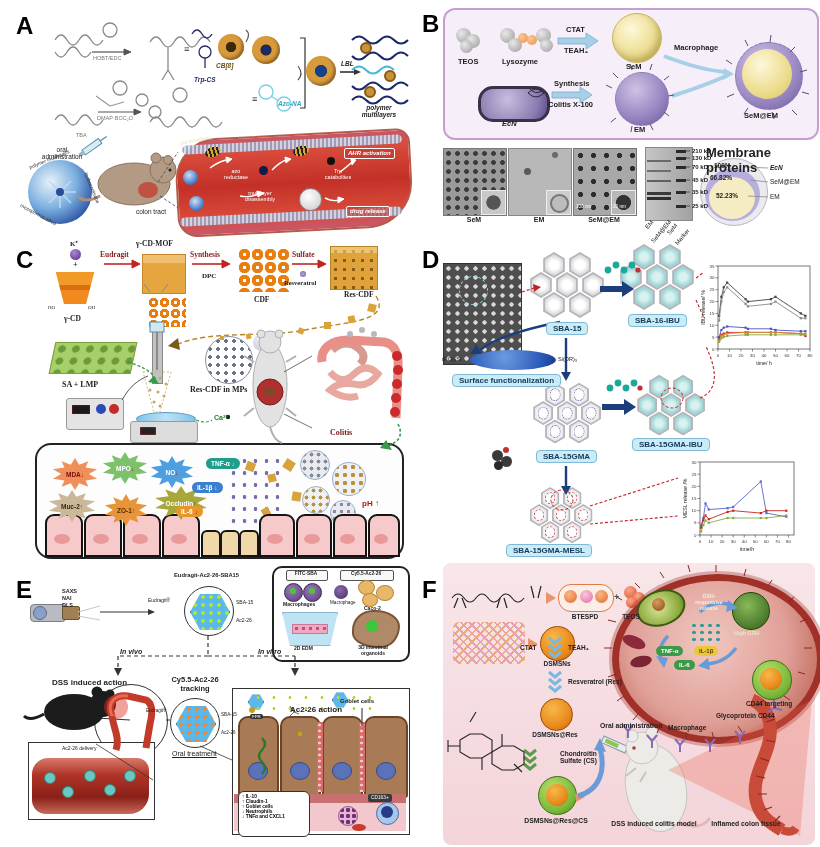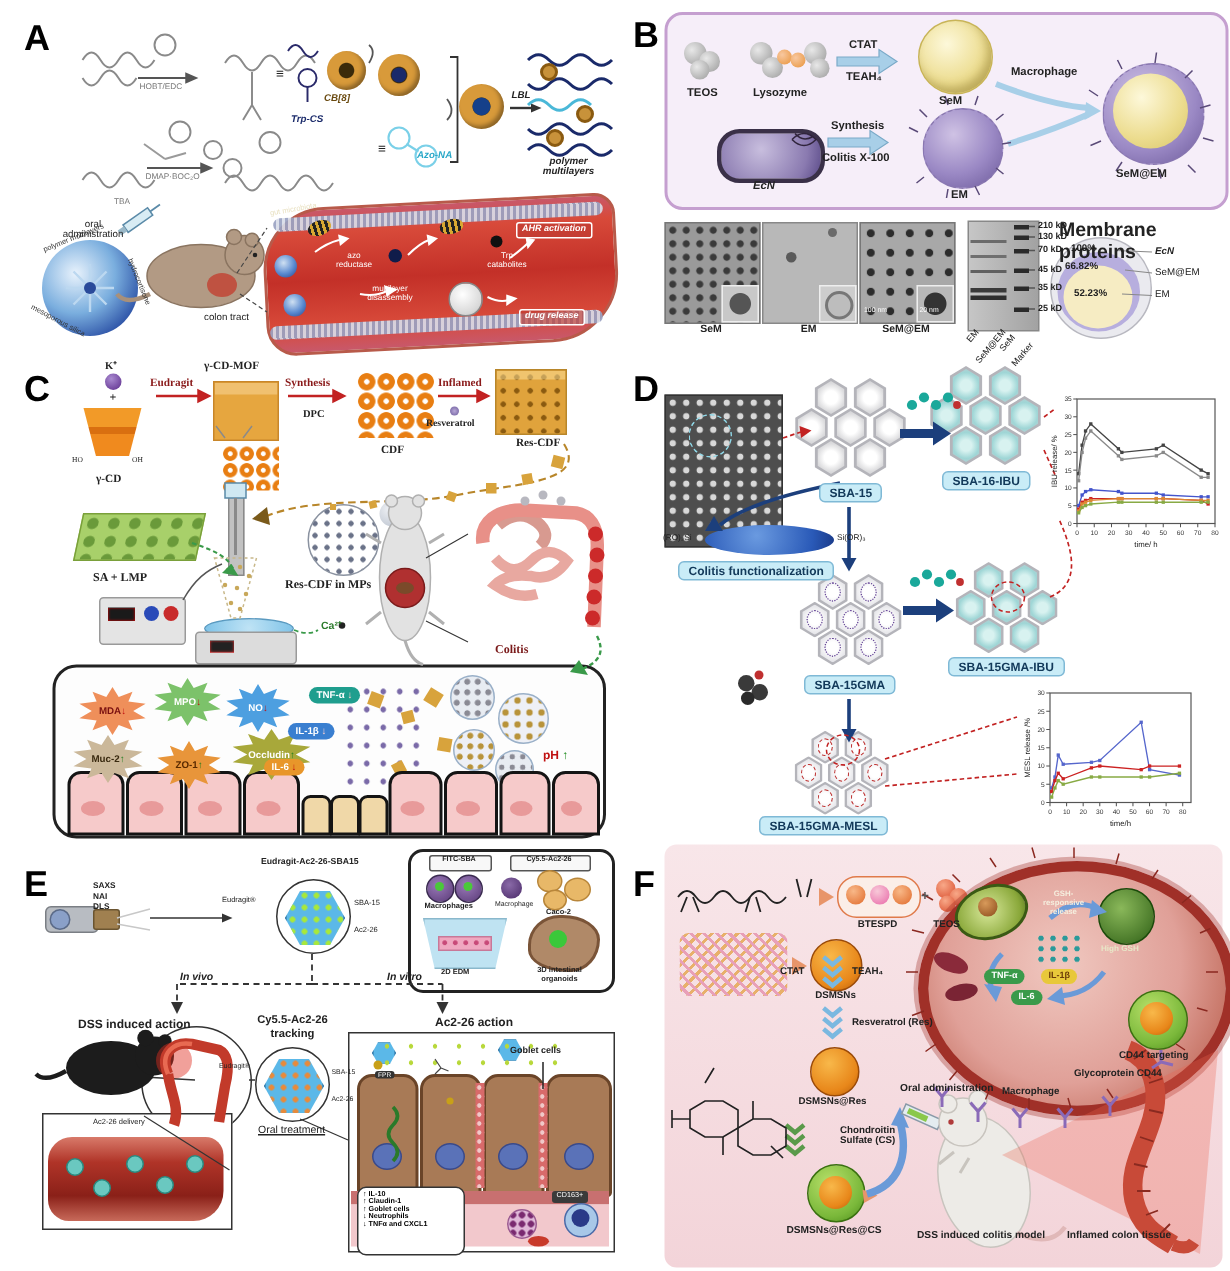--- a/index.html
+++ b/index.html
@@ -1000,21 +1000,21 @@
   <div class="t b ts" style="left:70px;top:240px;font-size:7px">K⁺</div>
   <div class="t b ts" style="left:73px;top:260px;font-size:8px">+</div>
   <div class="t ts" style="left:48px;top:305px;font-size:5px">HO</div>
   <div class="t ts" style="left:88px;top:305px;font-size:5px">OH</div>
   <div class="t b ts" style="left:64px;top:315px;font-size:7.5px">γ-CD</div>
   <div class="t b ts" style="left:100px;top:251px;font-size:7.5px;color:#8a1a1a">Eudragit</div>
   <div class="t b ts" style="left:136px;top:240px;font-size:7.5px">γ-CD-MOF</div>
   <div class="t b ts" style="left:190px;top:251px;font-size:7.5px;color:#8a1a1a">Synthesis</div>
   <div class="t b ts" style="left:202px;top:272px;font-size:7px">DPC</div>
   <div class="t b ts" style="left:254px;top:296px;font-size:7.5px">CDF</div>
-  <div class="t b ts" style="left:292px;top:251px;font-size:7.5px;color:#8a1a1a">Inflamed</div>
+  <div class="t b ts" style="left:292px;top:251px;font-size:7.5px;color:#8a1a1a">Sulfate</div>
   <div class="t b ts" style="left:284px;top:279px;font-size:6.5px">Resveratrol</div>
   <div class="t b ts" style="left:344px;top:291px;font-size:7.5px">Res-CDF</div>
   <div class="t b ts" style="left:62px;top:380px;font-size:8px">SA + LMP</div>
   <div class="t b ts" style="left:190px;top:385px;font-size:8px">Res-CDF in MPs</div>
   <div class="t b" style="left:214px;top:414px;font-size:7px;color:#2a7a2a">Ca²⁺</div>
   <div class="t b ts" style="left:330px;top:428px;font-size:8px;color:#7a1a1a">Colitis</div>
   <div class="star10" style="left:52px;top:458px;width:46px;height:32px;background:#ef8f5a;color:#7a1010">
     <span>MDA</span>
       <span style="color:#c01010">↓</span>
     </div>
@@ -1045,21 +1045,21 @@
   <div class="pill" style="left:176px;top:506px;background:#e8962a">
     <span>IL-6</span> <span style="color:#c01010">↓</span></div>
   <div class="t b" style="left:362px;top:490px;font-size:8px;color:#c01010">
     <span>pH</span> <span style="color:#1a8a1a">↑</span></div>
 
   <div class="plabel" style="left:422px;top:246px">D</div>
   <div class="lblbox" style="left:546px;top:322px">SBA-15</div>
   <div class="lblbox" style="left:628px;top:314px">SBA-16-IBU</div>
   <div class="t" style="left:442px;top:356px;font-size:5.5px">(RO)₃Si</div>
   <div class="t" style="left:558px;top:356px;font-size:5.5px">Si(OR)₃</div>
-  <div class="lblbox" style="left:452px;top:374px">Colitis functionalization</div>
+  <div class="lblbox" style="left:452px;top:374px">Surface functionalization</div>
   <div class="lblbox" style="left:536px;top:450px">SBA-15GMA</div>
   <div class="lblbox" style="left:632px;top:438px">SBA-15GMA-IBU</div>
   <div class="lblbox" style="left:506px;top:544px">SBA-15GMA-MESL</div>
 
   <div class="plabel" style="left:16px;top:576px">E</div>
   <div class="t b" style="left:62px;top:588px;font-size:5.5px">SAXS</div>
   <div class="t b" style="left:62px;top:595px;font-size:5.5px">NAI</div>
   <div class="t b" style="left:62px;top:602px;font-size:5.5px">DLS</div>
   <div class="t b" style="left:174px;top:572px;font-size:5.8px">Eudragit-Ac2-26-SBA15</div>
   <div class="t" style="left:148px;top:598px;font-size:5px">Eudragit®</div>
@@ -1076,21 +1076,21 @@
   <div class="t b i" style="left:120px;top:648px;font-size:7px">In vivo</div>
   <div class="t b i" style="left:258px;top:648px;font-size:7px">In vitro</div>
   <div class="t b" style="left:52px;top:678px;font-size:8px">DSS induced action</div>
   <div class="t b c" style="left:158px;top:676px;width:74px;font-size:7.5px">Cy5.5-Ac2-26
 tracking</div>
   <div class="t" style="left:146px;top:708px;font-size:4.6px">Eudragit®</div>
   <div class="t" style="left:221px;top:712px;font-size:4.6px">SBA-15</div>
   <div class="t" style="left:221px;top:730px;font-size:4.6px">Ac2-26</div>
   <div class="t" style="left:172px;top:750px;font-size:7px;text-decoration:underline">Oral treatment</div>
   <div class="t" style="left:62px;top:746px;font-size:5px">Ac2-26 delivery</div>
-  <div class="t b" style="left:290px;top:677px;font-size:8px">Ac2-26 action</div>
+  <div class="t b" style="left:290px;top:705px;font-size:8px">Ac2-26 action</div>
   <div class="t b" style="left:340px;top:698px;font-size:6px">Goblet cells</div>
   <div class="t w" style="left:250px;top:714px;font-size:4.4px;background:#333;padding:0 2px;border-radius:2px">FPR</div>
   <div class="abs" style="left:238px;top:791px;width:64px;height:40px;background:#fff;border:1px solid #333;border-radius:6px;padding:2px 3px">
     <div class="b" style="font-size:4.8px">↑ IL-10</div>
     <div class="b" style="font-size:4.8px">↑ Claudin-1</div>
     <div class="b" style="font-size:4.8px">↑ Goblet cells</div>
     <div class="b" style="font-size:4.8px">↓ Neutrophils</div>
     <div class="b" style="font-size:4.8px">↓ TNFα and CXCL1</div>
   </div>
   <div class="t w" style="left:368px;top:794px;font-size:4.8px;background:#3a3a3a;padding:1px 3px;border-radius:2px">CD163+</div>

